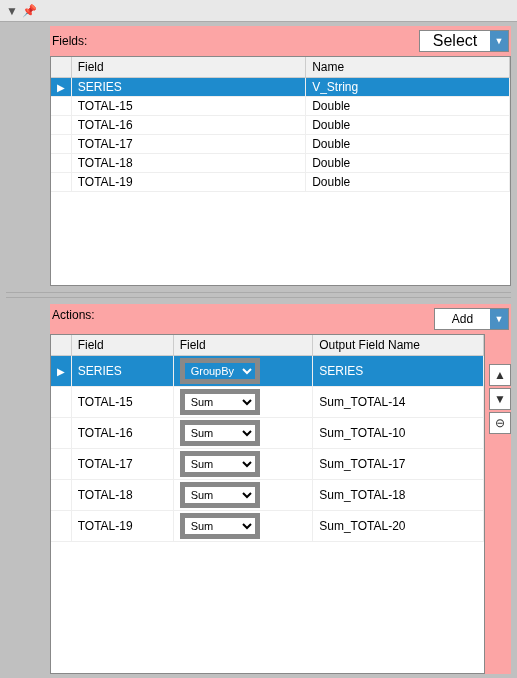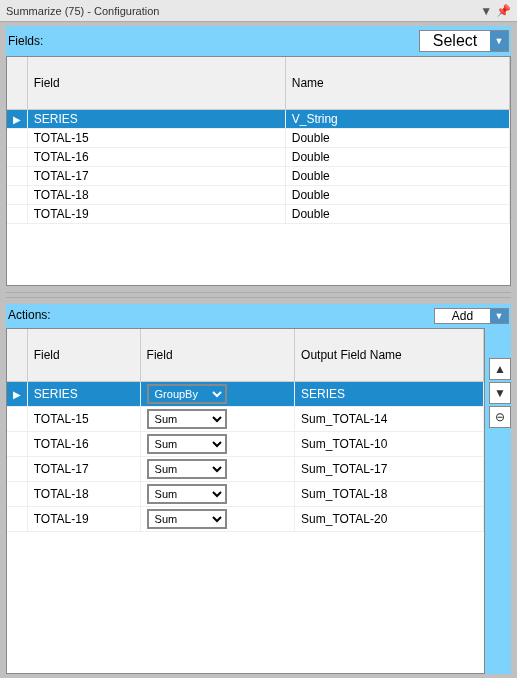--- a/index.html
+++ b/index.html
@@ -21,23 +21,24 @@
     .main-container {
       background: #c0c0c0;
       padding: 4px 6px;
       height: calc(678px - 22px);
       display: flex;
       flex-direction: column;
       gap: 4px;
     }
 
     .section {
-      background: #7dd3fc;
+      background: #fca5a5;
       display: flex;
       flex-direction: column;
+      margin-left: 44px;
     }
 
     .section-header {
       display: flex;
       align-items: center;
       justify-content: space-between;
       padding: 4px 2px;
     }
 
     .section-label {
@@ -83,21 +84,21 @@
       width: 100%;
       border-collapse: collapse;
     }
 
     thead tr {
       background: #f0f0f0;
     }
 
     thead th {
       text-align: left;
-      padding: 19px 6px;
+      padding: 3px 6px;
       border-bottom: 1px solid #ccc;
       border-right: 1px solid #ccc;
       font-weight: normal;
       color: #000;
     }
 
     tbody tr {
       background: #fff;
     }
 
@@ -136,21 +137,21 @@
       flex: 1;
       display: flex;
       flex-direction: column;
     }
 
     .add-btn {
       display: flex;
       align-items: center;
       background: #fff;
       border: 1px solid #888;
-      height: 16px;
+      height: 22px;
       cursor: pointer;
       min-width: 75px;
     }
     .add-btn-text {
       flex: 1;
       padding: 0 8px;
       font-size: 12px;
       color: #000;
     }
     .add-btn-arrow {
@@ -200,39 +201,38 @@
 
     .actions-table-container {
       flex: 1;
       background: #fff;
       border: 1px solid #888;
       overflow: hidden;
     }
 
     .select-dropdown {
       width: 80px;
-      border: 2px solid #f9a8d4;
+      border: 5px solid #f9a8d4;
       background: #fff;
       font-size: 11px;
       padding: 1px 2px;
     }
 
     .separator {
       height: 6px;
       background: #c0c0c0;
       border-top: 1px solid #aaa;
       border-bottom: 1px solid #aaa;
       margin: 2px 0;
     }
   </style>
 </head>
 <body>
 
 <div class="title-bar">
-  <span class="title-bar-text">Summarize (75) - Configuration</span>
   <div class="title-bar-icons">
     <span class="title-bar-icon">▼</span>
     <span class="title-bar-icon">📌</span>
   </div>
 </div>
 
 <div class="main-container">
 
   <div class="section fields-section">
     <div class="section-header">

